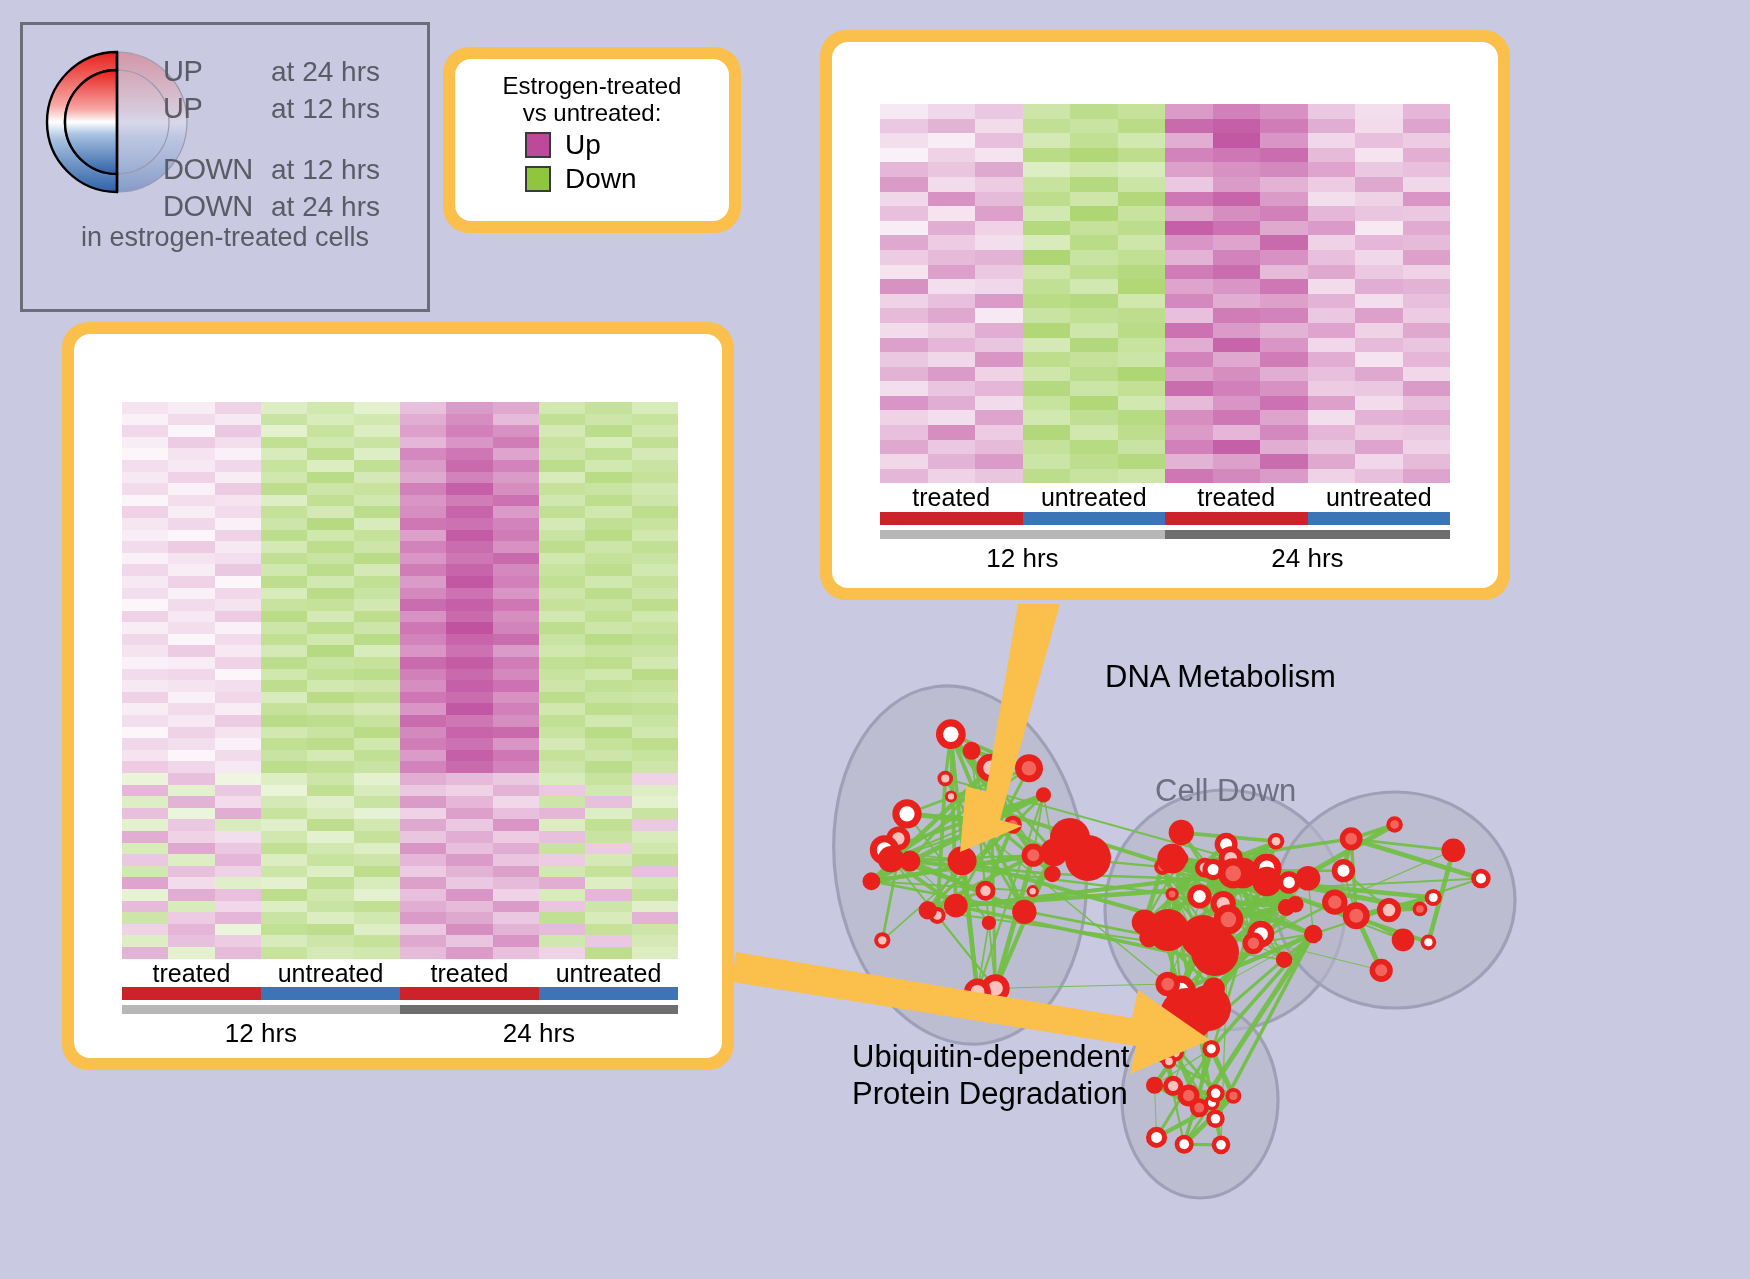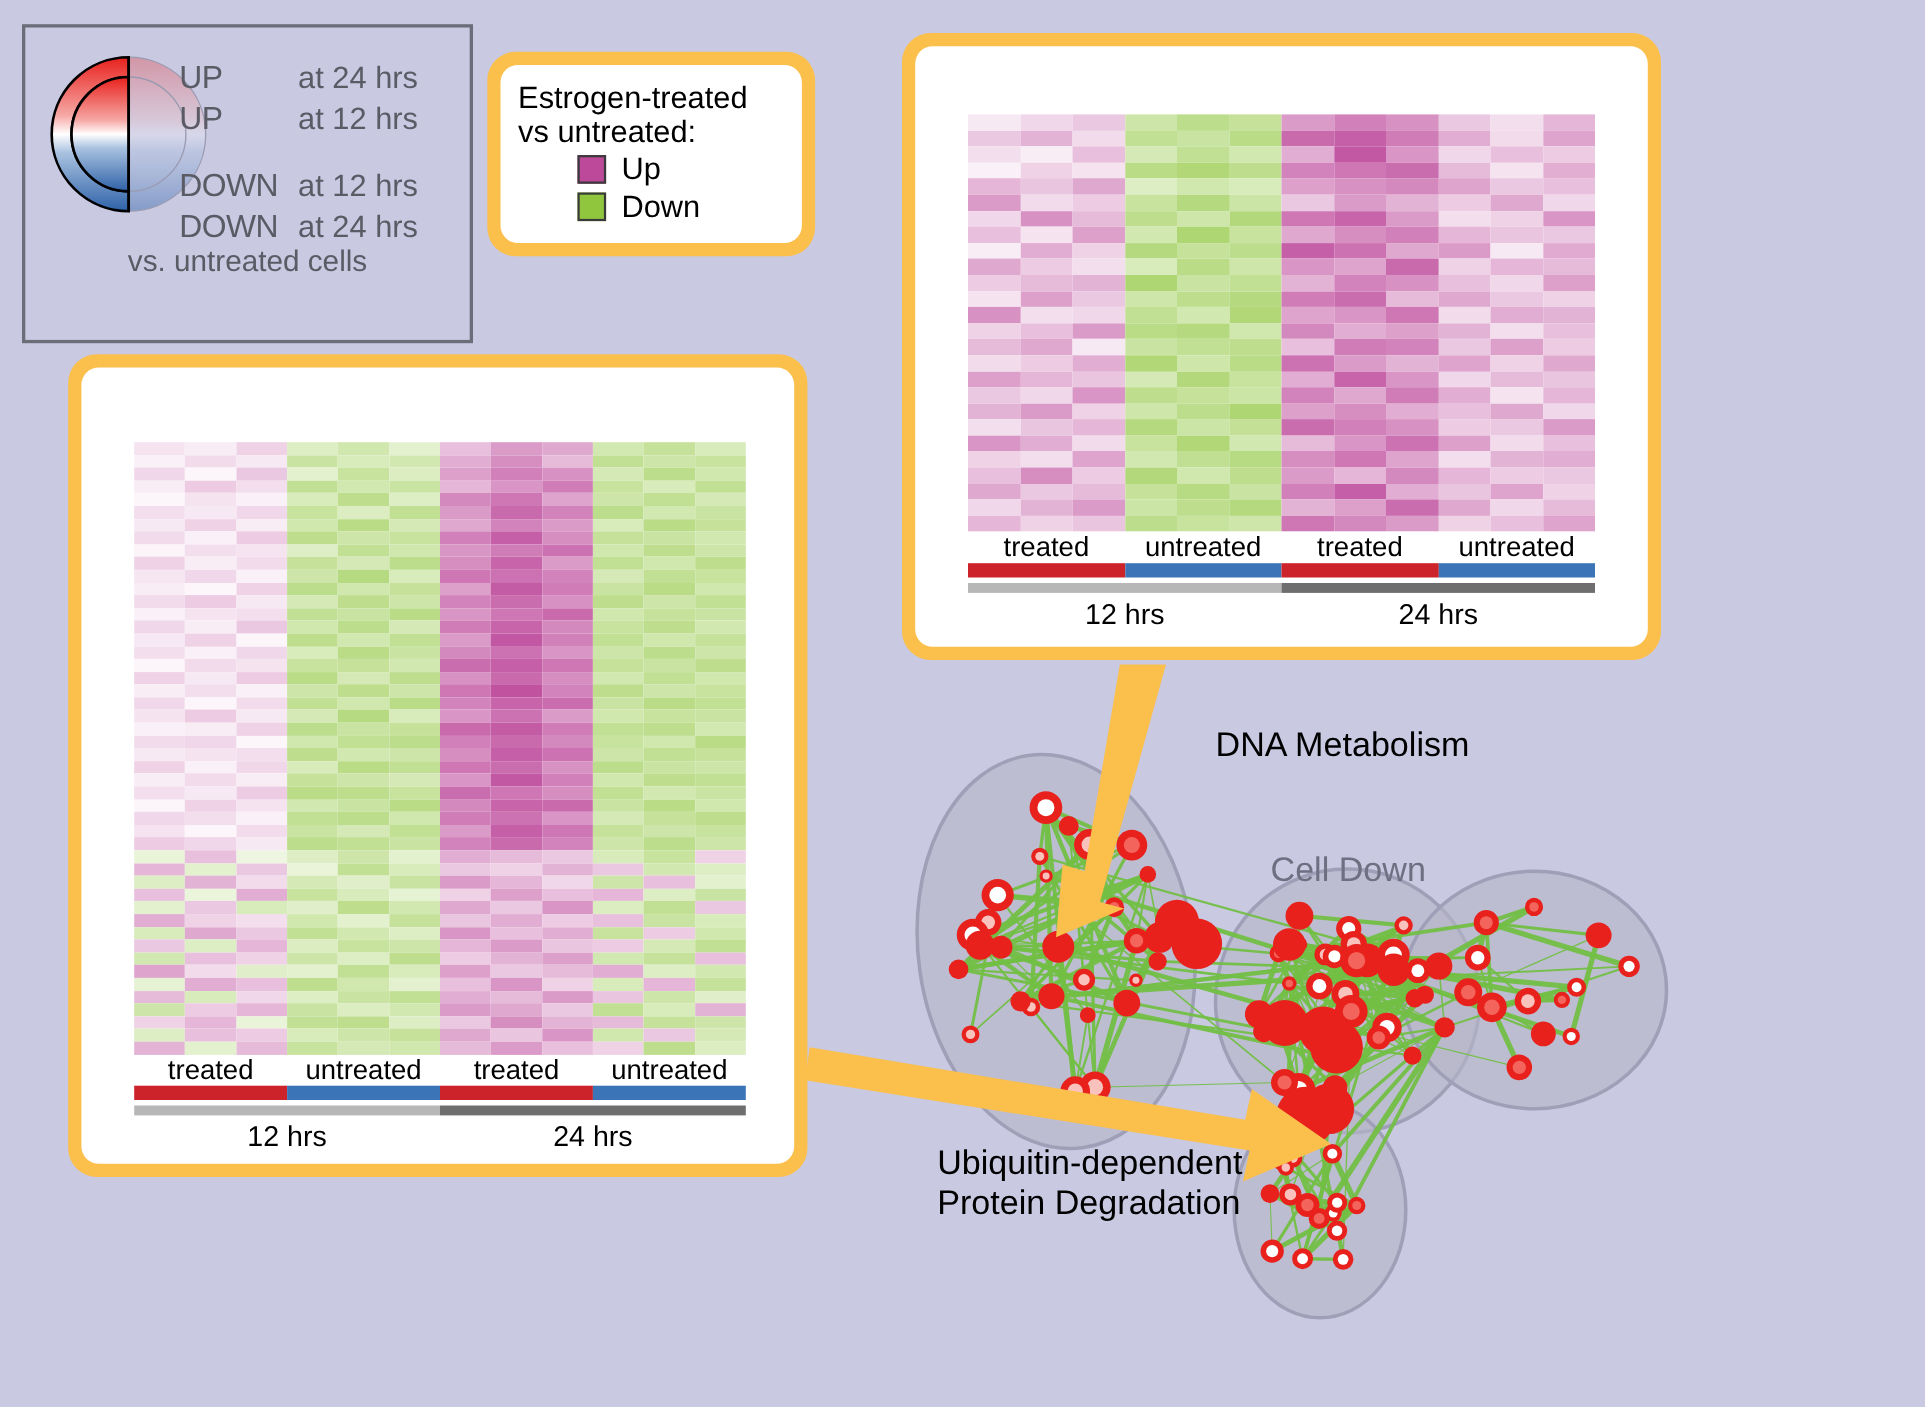--- a/index.html
+++ b/index.html
@@ -34,21 +34,21 @@
     background:#fbbf4c;border-radius:26px;padding:12px;box-sizing:border-box;
   }
   .ypanel-inner{
     background:#ffffff;border-radius:16px;width:100%;height:100%;
     box-sizing:border-box;position:relative;
   }
 
   
   #estrogen-panel{left:443px;top:47px;width:298px;height:186px;}
   #estrogen-panel .ypanel-inner{padding:14px 16px 8px 16px;}
-  .est-title{font-size:28px;color:#000;text-align:left;line-height:1.12;}
+  .est-title{font-size:24px;color:#000;text-align:center;line-height:1.12;}
   .est-item{display:flex;align-items:center;margin-left:54px;margin-top:2px;}
   .swatch{width:26px;height:26px;border:2px solid #3a3a3a;box-sizing:border-box;margin-right:14px;}
   .sw-up{background:#bd499b;}
   .sw-down{background:#8fc63d;}
   .est-label{font-size:28px;color:#000;}
 
   
   #rf-panel{left:820px;top:30px;width:690px;height:570px;}
   #apc-panel{left:62px;top:322px;width:672px;height:748px;}
   .panel-title{
@@ -125,21 +125,21 @@
       <span class="wheel-dir">DOWN</span>
       <span class="wheel-time">at 12 hrs</span>
     </div>
     <div class="wheel-row">
       <span class="wheel-dir">DOWN</span>
       <span class="wheel-time">at 24 hrs</span>
     </div>
   </div>
 
   <div id="wheel-caption">
-    <div>vs. untreated cells</div>
+    <div>in estrogen-treated cells</div>
   </div>
 </div>
 
 <div class="abs ypanel" id="estrogen-panel">
   <div class="ypanel-inner">
     <div class="est-title">
       <div>Estrogen-treated</div>
       <div>vs untreated:</div>
     </div>
     <div class="est-item">

